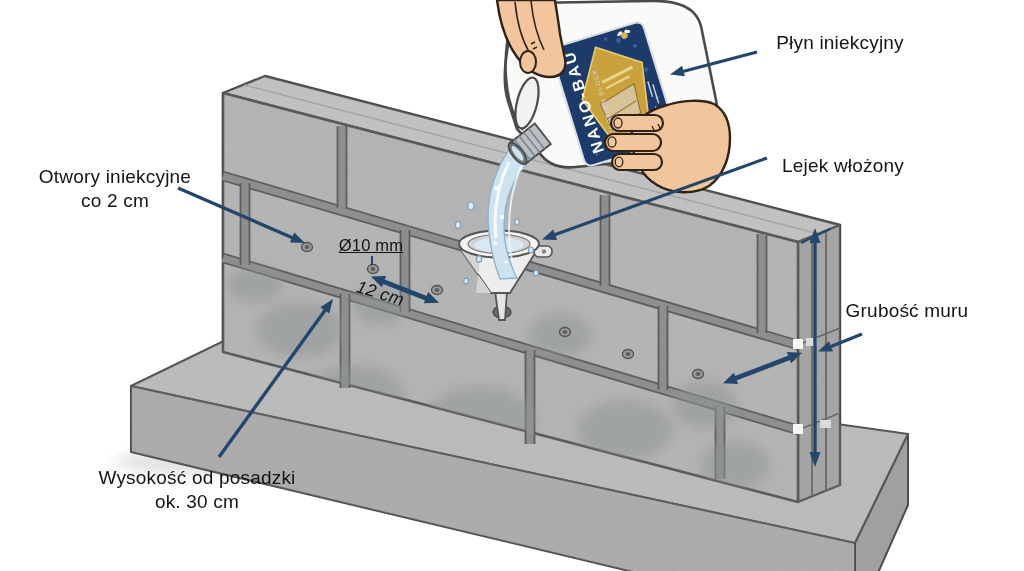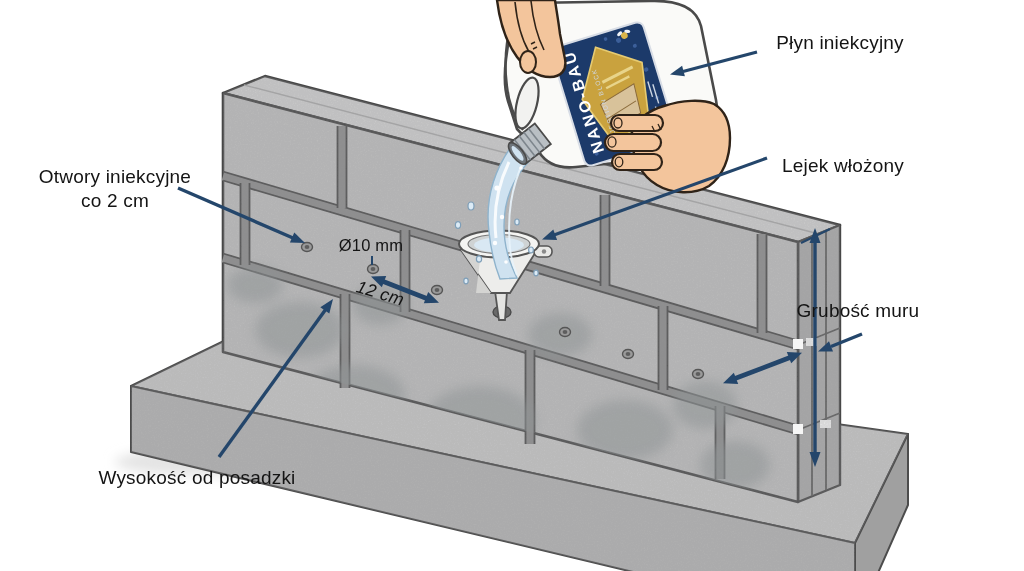--- a/index.html
+++ b/index.html
@@ -335,28 +335,29 @@
 
 <div class="lbl" style="left:20px;top:148px;width:190px;margin-top:17px;">
   <span>Otwory iniekcyjne</span>
   <span class="l2">co 2 cm</span>
 </div>
 
 <div class="lbl" style="left:764px;top:144px;width:158px;margin-top:10px;">
   <span>Lejek włożony</span>
 </div>
 
-<div class="lbl lbl-small" style="left:331px;top:235px;width:80px;">
+<div class="lbl lbl-small" style="left:331px;top:235px;width:80px;text-decoration:underline;">
   <span>Ø10 mm</span>
 </div>
 
 <div class="lbl lbl-ital" style="left:352px;top:283px;width:56px;">
   <span>12 cm</span>
 </div>
 
-<div class="lbl" style="left:779px;top:299px;width:158px;">
+<div class="lbl" style="left:828px;top:299px;width:158px;">
   <span>Grubość muru</span>
 </div>
 
 <div class="lbl" style="left:86px;top:466px;width:222px;">
   <span>Wysokość od posadzki</span>
+  <span class="l2">ok. 30 cm</span>
 </div>
 </div>
 
 </body></html>

